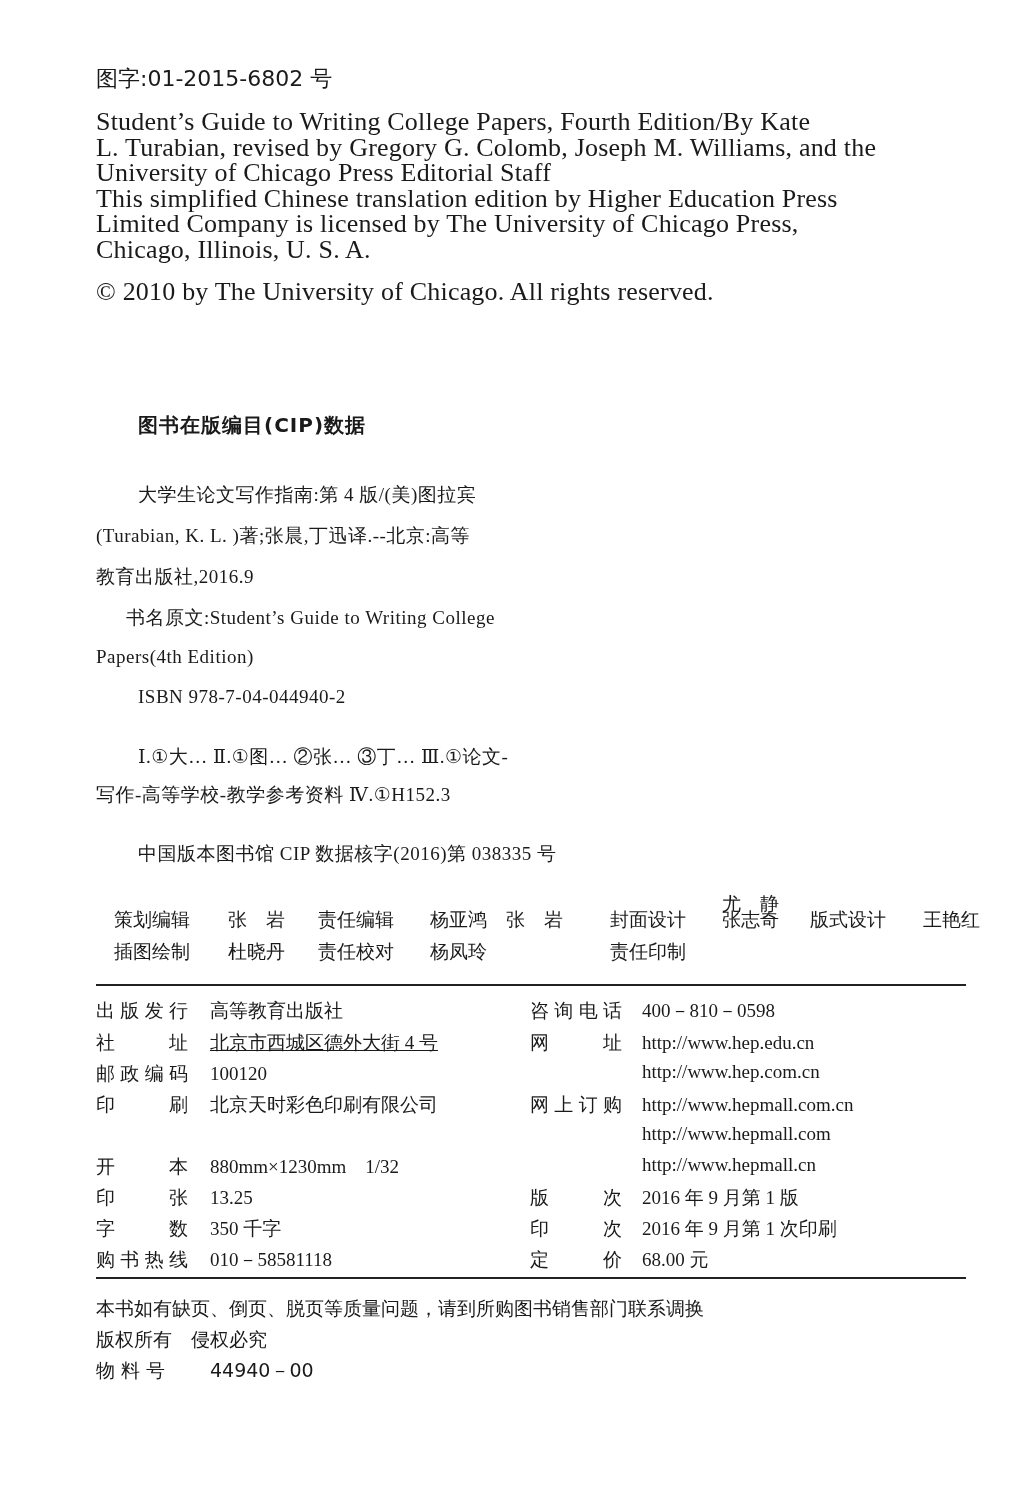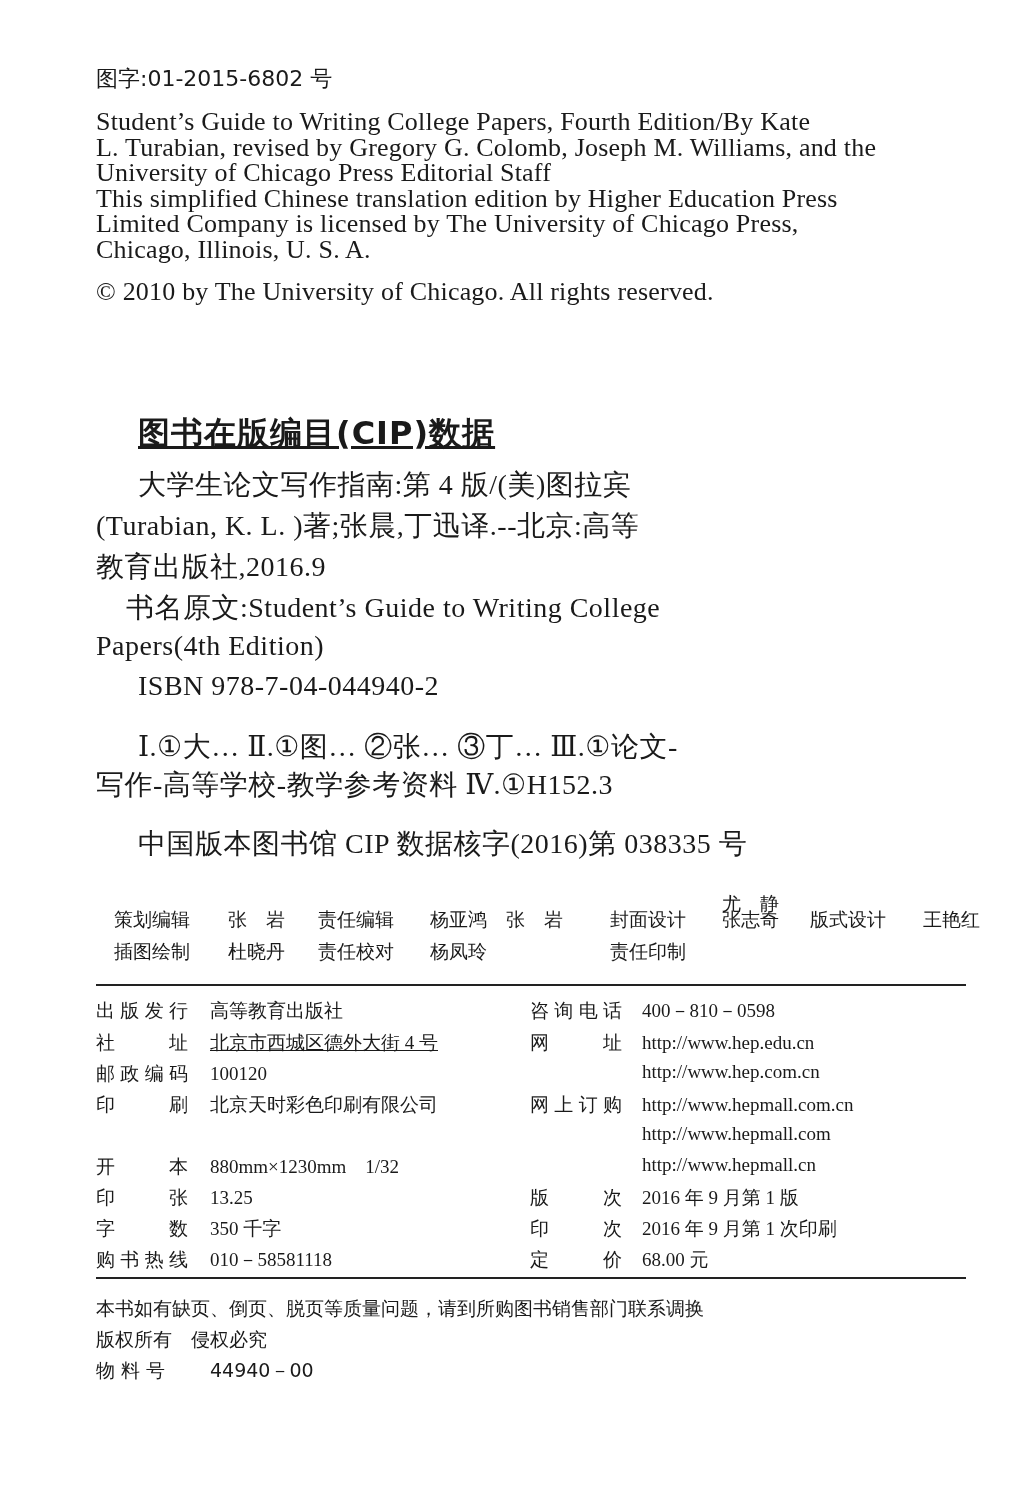--- a/index.html
+++ b/index.html
@@ -3,22 +3,22 @@
   <meta charset="utf-8">
   <style>
     html, body { margin: 0; padding: 0; background: #ffffff; }
     body {
       width: 1022px; height: 1500px; position: relative; overflow: hidden;
       color: #1a1a1a;
       font-family: "Liberation Serif", "DejaVu Serif", serif;
     }
     .abs { position: absolute; white-space: nowrap; }
     .en { font-size: 26px; letter-spacing: 0.2px; }
-    .cip-title { font-family: "DejaVu Sans", sans-serif; font-weight: bold; font-size: 32px; letter-spacing: 1px; text-decoration: underline; }
-    .cip { font-size: 28px; letter-spacing: 0.5px; }
+    .cip-title { font-family: "DejaVu Sans", sans-serif; font-weight: bold; font-size: 20px; letter-spacing: 1px; }
+    .cip { font-size: 19px; letter-spacing: 0.5px; margin-top: 16px; }
     .staff { font-family: "DejaVu Sans", sans-serif; font-size: 19px; margin-left: 18px; }
     .info { font-size: 19px; }
     .info-label { font-family: "DejaVu Sans", sans-serif; font-size: 19px; display: inline-block; width: 92px; text-align-last: justify; }
     .footer { font-family: "DejaVu Sans", sans-serif; font-size: 19px; }
     .rule { position: absolute; left: 96px; width: 870px; height: 2px; background: #222; }
     .justify { text-align: justify; text-align-last: justify; width: 640px; display: block; }
   </style>
 </head>
 <body>
 

